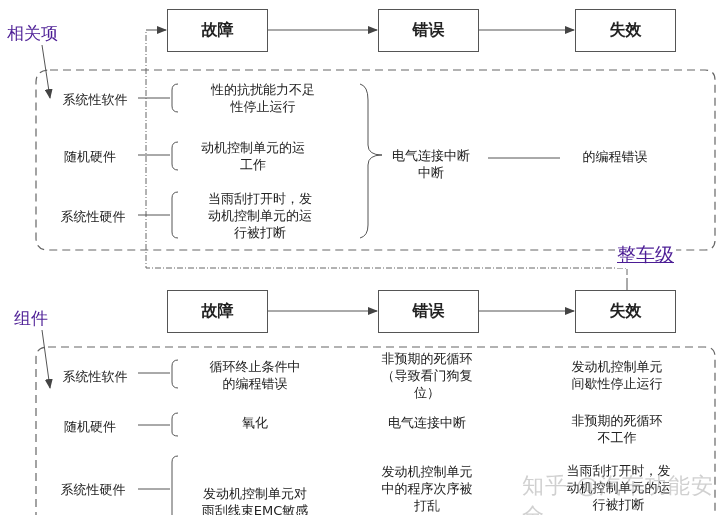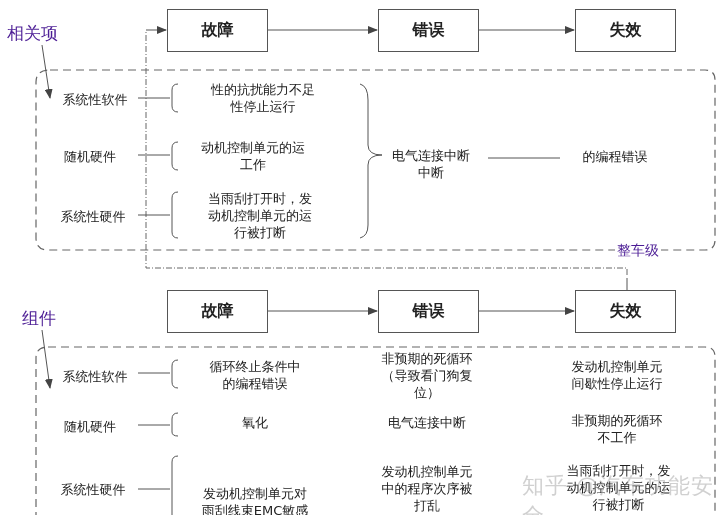--- a/index.html
+++ b/index.html
@@ -70,23 +70,23 @@
 性停止运行</div>
 <div class="t" style="left:183px;top:139px;width:140px;">动机控制单元的运
 工作</div>
 <div class="t" style="left:190px;top:190px;width:140px;">当雨刮打开时，发
 动机控制单元的运
 行被打断</div>
 
 <div class="t" style="left:386px;top:147px;width:90px;">电气连接中断
 中断</div>
 <div class="t" style="left:570px;top:148px;width:90px;">的编程错误</div>
-<div class="lbl" style="left:615px;top:242px;font-size:14px;background:#fff;padding:0 2px;">整车级</div>
+<div class="lbl" style="left:615px;top:242px;font-size:19px;background:#fff;padding:0 2px;text-decoration:underline;">整车级</div>
 
-<div class="lbl" style="left:14px;top:307px;margin-left:8px;">组件</div>
+<div class="lbl" style="left:14px;top:307px;">组件</div>
 <div class="box" style="left:167px;top:290px;width:101px;height:43px;">故障</div>
 <div class="box" style="left:378px;top:290px;width:101px;height:43px;">错误</div>
 <div class="box" style="left:575px;top:290px;width:101px;height:43px;">失效</div>
 
 <div class="t" style="left:50px;top:368px;width:90px;">系统性软件</div>
 <div class="t" style="left:50px;top:418px;width:80px;">随机硬件</div>
 <div class="t" style="left:48px;top:481px;width:90px;">系统性硬件</div>
 
 <div class="t" style="left:190px;top:358px;width:130px;">循环终止条件中
 的编程错误</div>

